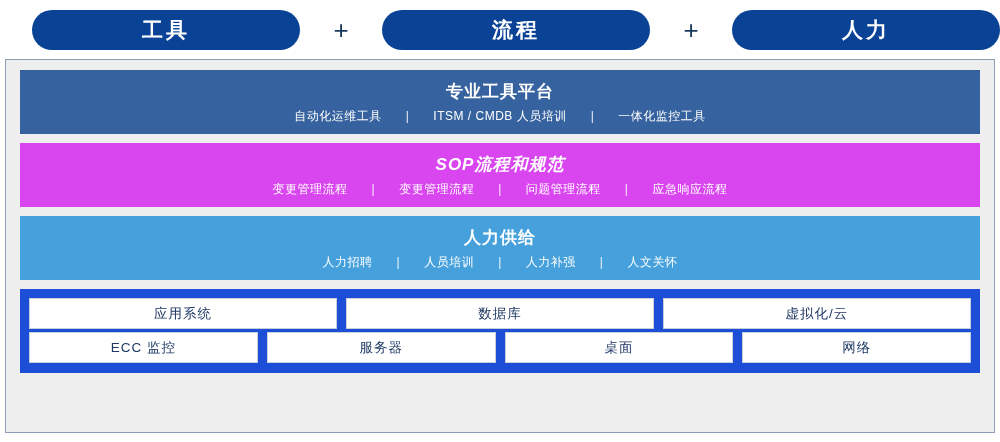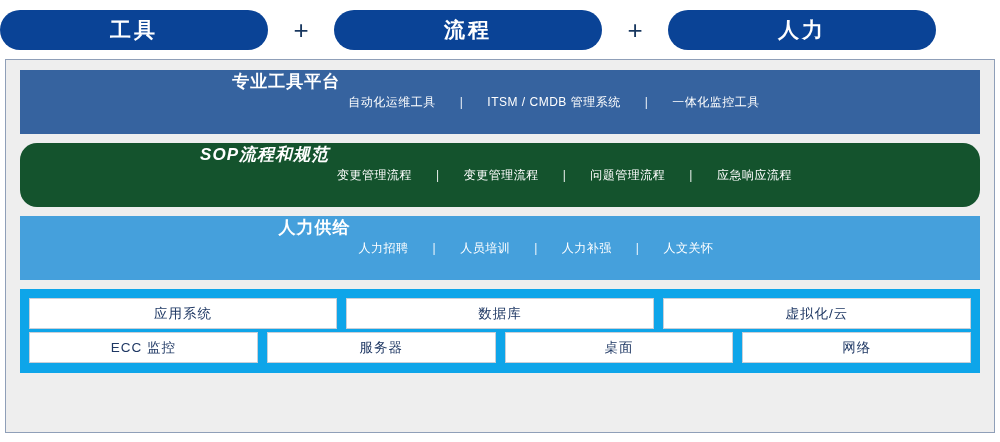--- a/index.html
+++ b/index.html
@@ -11,22 +11,22 @@
     height: 442px;
     background: #ffffff;
     font-family: "Liberation Sans", "DejaVu Sans", sans-serif;
     overflow: hidden;
   }
 
   
   .pill-row {
     display: flex;
     align-items: center;
-    justify-content: flex-start;
-    gap: 0;
+    justify-content: flex-end;
+    gap: 8px;
     height: 56px;
     padding: 8px 0 4px 0;
     box-sizing: border-box;
   }
   .pill {
     width: 268px;
     height: 40px;
     border-radius: 20px;
     background: #0a4396;
     color: #ffffff;
@@ -57,21 +57,22 @@
     box-sizing: border-box;
     height: 374px;
   }
 
   
   .band {
     height: 64px;
     margin-bottom: 9px;
     color: #ffffff;
     display: flex;
-    flex-direction: row;
+    flex-direction: column;
+    align-items: center;
     justify-content: center;
     box-sizing: border-box;
   }
   .band-title {
     font-size: 17px;
     font-weight: bold;
     letter-spacing: 1px;
     margin-bottom: 5px;
   }
   .band-title.italic {
@@ -88,26 +89,26 @@
     padding: 0 8px;
     white-space: nowrap;
   }
   .band-sub .sep {
     color: #ffffff;
     opacity: .9;
     padding: 0 16px;
     font-size: 12px;
   }
   .band-1 { background: #36639f; }
-  .band-2 { background: #14532d; border-radius: 17px; }
+  .band-2 { background: #d946ef; }
   .band-3 { background: #45a0dc; }
 
   
   .infra {
-    background: #0ea5e9;
+    background: #1d4ed8;
     padding: 9px 9px 10px 9px;
     box-sizing: border-box;
   }
   .infra-row {
     display: flex;
     gap: 9px;
   }
   .infra-row + .infra-row {
     margin-top: 3px;
   }
@@ -137,21 +138,21 @@
   <div class="pill">人力</div>
 </div>
 
 <div class="panel">
 
   <div class="band band-1">
     <div class="band-title">专业工具平台</div>
     <div class="band-sub">
       <span class="item">自动化运维工具</span>
       <span class="sep">|</span>
-      <span class="item">ITSM / CMDB 管理系统</span>
+      <span class="item">ITSM / CMDB 人员培训</span>
       <span class="sep">|</span>
       <span class="item">一体化监控工具</span>
     </div>
   </div>
 
   <div class="band band-2">
     <div class="band-title italic">SOP流程和规范</div>
     <div class="band-sub">
       <span class="item">变更管理流程</span>
       <span class="sep">|</span>

